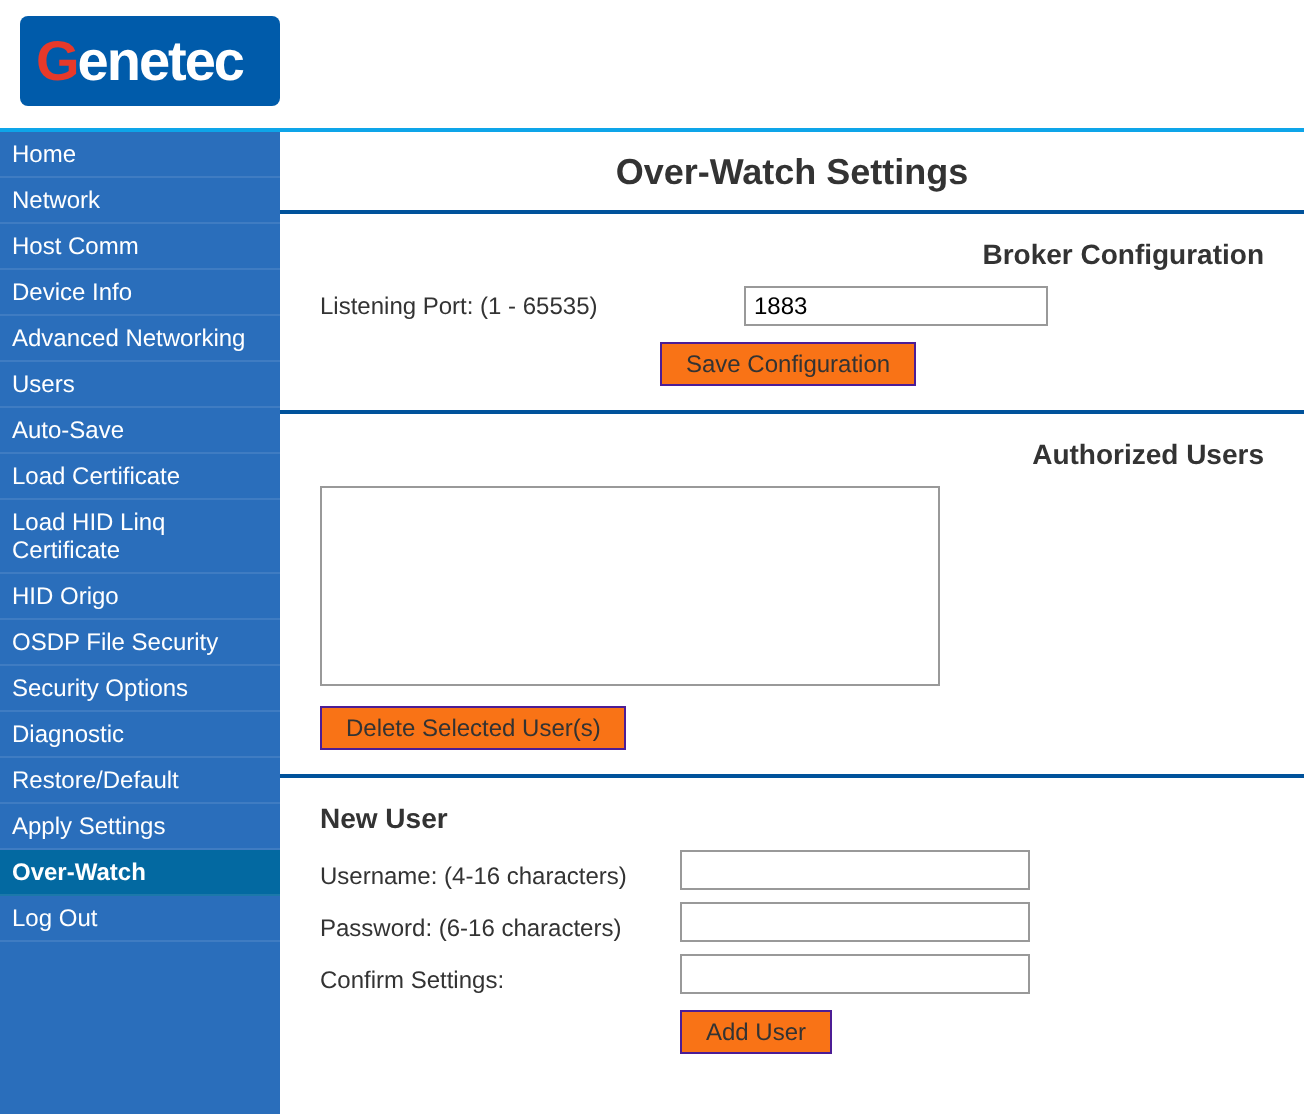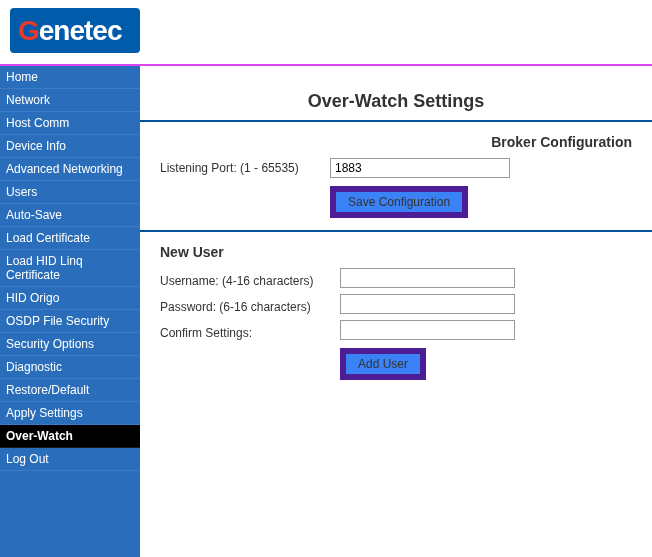--- a/index.html
+++ b/index.html
@@ -1,45 +1,45 @@
 <!DOCTYPE html>
 <html><head>
   <meta charset="utf-8">
   <style>
     * { margin: 0; padding: 0; box-sizing: border-box; }
     body { font-family: Arial, sans-serif; font-size: 13px; background: #fff; width: 652px; height: 557px; overflow: hidden; display: flex; flex-direction: column; }
 
     
-    .header { background: #fff; border-bottom: 2px solid #d946ef; display: flex; align-items: center; padding: 8px 10px; }
+    .header { background: #fff; border-bottom: 2px solid #0ea5e9; display: flex; align-items: center; padding: 8px 10px; }
     .logo-area { width: 140px; flex-shrink: 0; }
     .logo-genetec { display: inline-block; background: #fff; }
     .header-title { flex: 1; text-align: center; font-size: 20px; font-weight: bold; color: #333; font-style: italic; }
 
     
     .main-layout { display: flex; flex: 1; overflow: hidden; }
 
     
     .sidebar { width: 140px; background: #2a6ebb; flex-shrink: 0; display: flex; flex-direction: column; }
     .sidebar-item { color: #fff; padding: 4px 6px; cursor: pointer; font-size: 12px; border-bottom: 1px solid rgba(255,255,255,0.1); }
-    .sidebar-item.active { background: #000000; font-weight: bold; }
+    .sidebar-item.active { background: #0369a1; font-weight: bold; }
     .sidebar-item.home { background: #2a6ebb; }
 
     
-    .content { flex: 1; overflow-y: auto; padding: 0; background: #fff; margin-top: 15px; }
+    .content { flex: 1; overflow-y: auto; padding: 0; background: #fff; }
 
     .page-title { text-align: center; font-size: 18px; font-weight: bold; color: #333; padding: 10px 0 8px; border-bottom: 2px solid #00529b; margin-bottom: 0; }
 
     .section { padding: 12px 20px; border-bottom: 2px solid #00529b; }
     .section-title { font-size: 14px; font-weight: bold; color: #333; margin-bottom: 8px; text-align: right; }
 
-    .form-row { display: flex; align-items: center; margin-bottom: 8px; }
+    .form-row { display: flex; align-items: center; margin-bottom: 8px; gap: 42px; }
     .form-label { font-size: 12px; color: #333; margin-right: 10px; min-width: 160px; }
-    .form-input { border: 1px solid #999; padding: 2px 4px; font-size: 12px; width: 180px; }
+    .form-input { border: 1px solid #999; padding: 2px 4px; font-size: 12px; width: 152px; }
 
-    .btn { border: 6px solid #4c1d95; background: #3b82f6; padding: 3px 12px; font-size: 12px; cursor: pointer; color: #333; }
+    .btn { border: 1px solid #4c1d95; background: #f97316; padding: 3px 12px; font-size: 12px; cursor: pointer; color: #333; }
 
     .btn-row { margin-top: 8px; }
 
     .authorized-box { border: 1px solid #999; width: 310px; height: 100px; background: #fff; margin-bottom: 10px; }
 
     .new-user-section { padding: 12px 20px; }
     .new-user-title { font-size: 14px; font-weight: bold; color: #333; margin-bottom: 8px; }
     .new-user-row { display: flex; align-items: flex-end; margin-bottom: 6px; }
     .new-user-label { font-size: 12px; color: #333; min-width: 180px; }
     .new-user-input { border: 1px solid #999; padding: 2px 4px; font-size: 12px; width: 175px; }
@@ -89,20 +89,25 @@
       <div class="section-title">Broker Configuration</div>
       <div class="form-row">
         <span class="form-label">Listening Port: (1 - 65535)</span>
         <input class="form-input" type="text" value="1883" style="">
       </div>
       <div class="btn-row" style="padding-left: 170px;">
         <button class="btn">Save Configuration</button>
       </div>
     </div>
 
+    <div class="section">
+      <div class="section-title">Authorized Users</div>
+      <div class="authorized-box"></div>
+      <button class="btn">Delete Selected User(s)</button>
+    </div>
 
     <div class="new-user-section">
       <div class="new-user-title">New User</div>
       <div class="new-user-row">
         <span class="new-user-label">Username: (4-16 characters)</span>
         <input class="new-user-input" type="text" style="">
       </div>
       <div class="new-user-row">
         <span class="new-user-label">Password: (6-16 characters)</span>
         <input class="new-user-input" type="password" style="">

